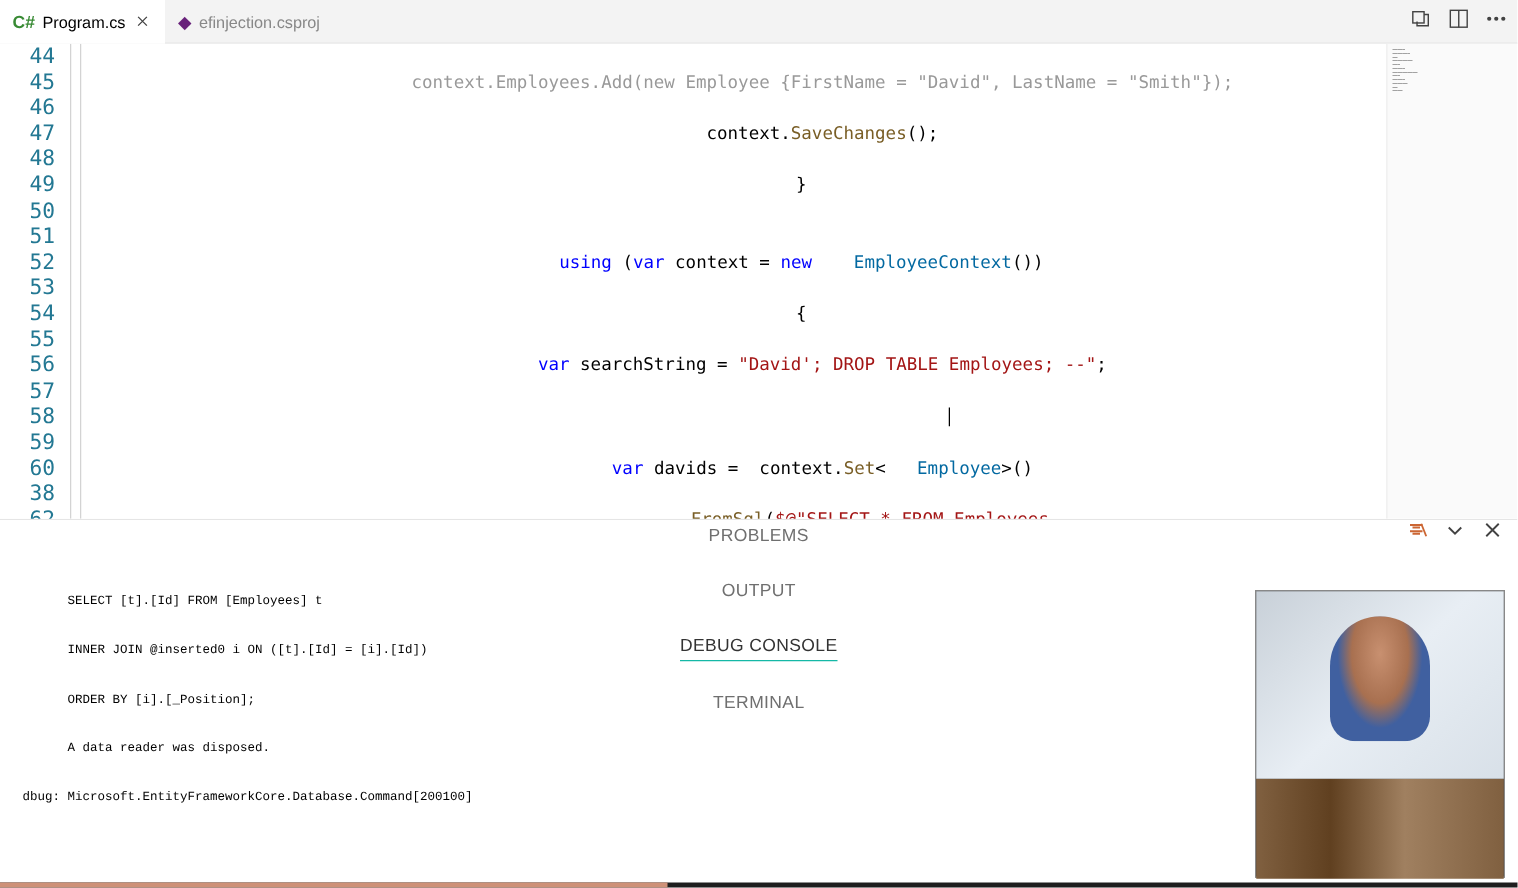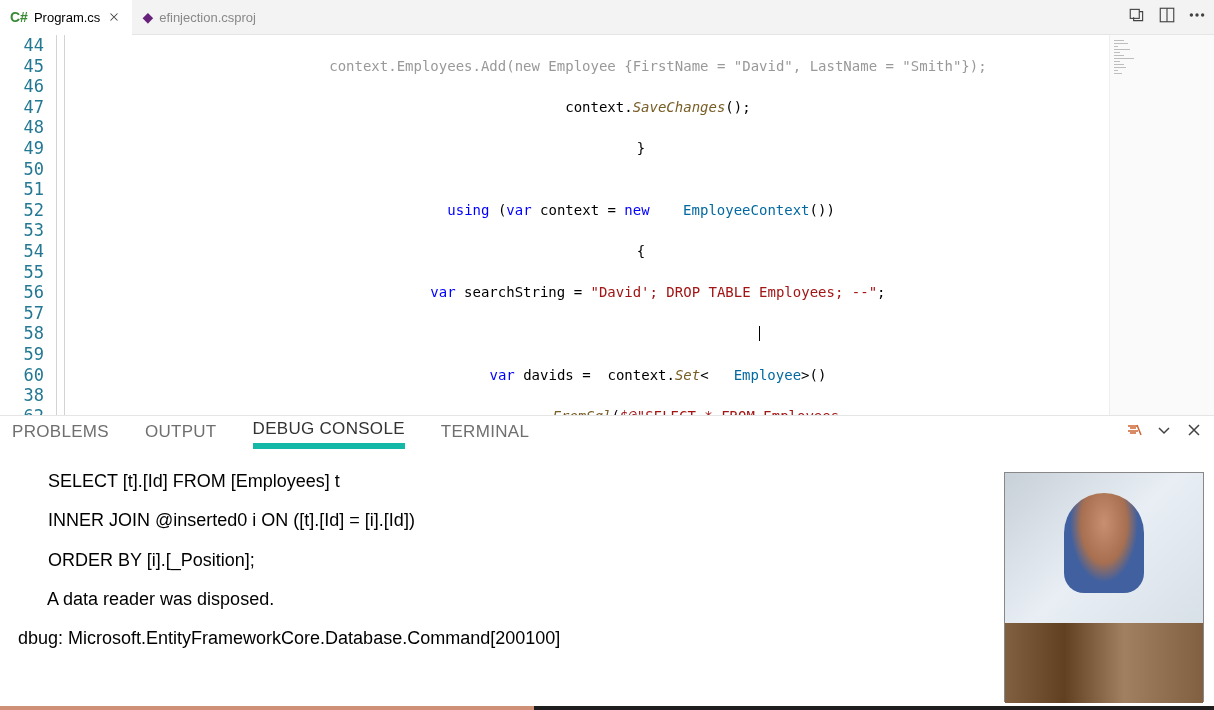--- a/index.html
+++ b/index.html
@@ -14,30 +14,30 @@
 .title-actions { position: absolute; right: 8px; display: flex; gap: 12px; color: #424242; }
 .title-actions svg { width: 18px; height: 18px; }
 .editor { height: 380px; background: #fff; position: relative; overflow: hidden; }
 .gutter { position: absolute; left: 0; width: 52px; text-align: right; padding-right: 8px; color: #237893; font-family: 'Consolas', monospace; font-size: 17px; line-height: 20.6px; padding-top: 0px; }
 .code { position: absolute; left: 75px; right: 108px; font-family: 'Consolas', monospace; font-size: 14px; line-height: 20.6px; white-space: pre; color: #000; text-align: center; }
 .fold-lines { position: absolute; left: 52px; width: 23px; top: 0; bottom: 0; }
 .fold-line { position: absolute; width: 1px; background: #d3d3d3; top: 0; bottom: 0; }
 .kw { color: #0000ff; }
 .cls { color: #0369a1; margin-left: 25px; }
 .str { color: #a31515; }
-.mth { color: #795e26; font-style: italic; }
+.mth { color: #795e26; }
 .minimap { position: absolute; right: 0; top: 0; width: 105px; height: 100%; background: #fafafa; border-left: 1px solid #eee; }
 .minimap-content { padding: 4px; font-size: 2px; line-height: 3px; color: #888; overflow: hidden; }
 .panel { height: 280px; border-top: 1px solid #e5e5e5; background: #fff; }
-.panel-tabs { height: 32px; display: flex; align-items: center; padding: 0 12px; gap: 36px; font-size: 17px; color: #6f6f6f; position: relative; }
+.panel-tabs { height: 32px; display: flex; align-items: center; padding: 0 12px; gap: 20px; font-size: 14px; color: #6f6f6f; position: relative; flex-direction: column; }
 .panel-tab { cursor: pointer; padding: 4px 0; letter-spacing: 0.3px; }
-.panel-tab.active { color: #333; border-bottom: 6px solid #14b8a6; }
+.panel-tab.active { color: #333; border-bottom: 1px solid #14b8a6; }
 .panel-actions { position: absolute; right: 12px; display: flex; gap: 14px; color: #424242; }
 .panel-actions svg { width: 16px; height: 16px; }
-.console { font-family: Liberation Sans, sans-serif; font-size: 18px; line-height: 19.7px; padding: 4px 18px; color: #000; white-space: pre; position: relative; height: 240px; overflow: hidden; }
+.console { font-family: Liberation Mono, monospace; font-size: 10px; line-height: 19.7px; padding: 4px 18px; color: #000; white-space: pre; position: relative; height: 240px; overflow: hidden; }
 .camera { position: absolute; right: 10px; top: 472px; width: 200px; height: 230px; background: #333; border: 1px solid #888; }
 .camera-top { height: 150px; background: linear-gradient(135deg, #c8d0d8 0%, #e8eef4 50%, #d8e0e8 100%); position: relative; }
 .person-silhouette { position: absolute; left: 50%; top: 20px; transform: translateX(-50%); width: 80px; height: 100px; background: radial-gradient(ellipse at 50% 30%, #c89070 0%, #a87050 40%, transparent 60%), linear-gradient(#4060a0, #4060a0); border-radius: 40px 40px 20px 20px; }
 .camera-bottom { height: 80px; background: linear-gradient(90deg, #806040 0%, #604020 30%, #a08060 60%, #806040 100%); }
 .progress-bar { position: absolute; bottom: 0; left: 0; right: 0; height: 4px; background: #1e1e1e; }
 .progress-orange { position: absolute; left: 0; width: 44%; height: 100%; background: #ce9178; }
 .caret { display: inline-block; width: 1px; height: 15px; background: #000; vertical-align: text-bottom; }
 </style>
 </head>
 <body>

